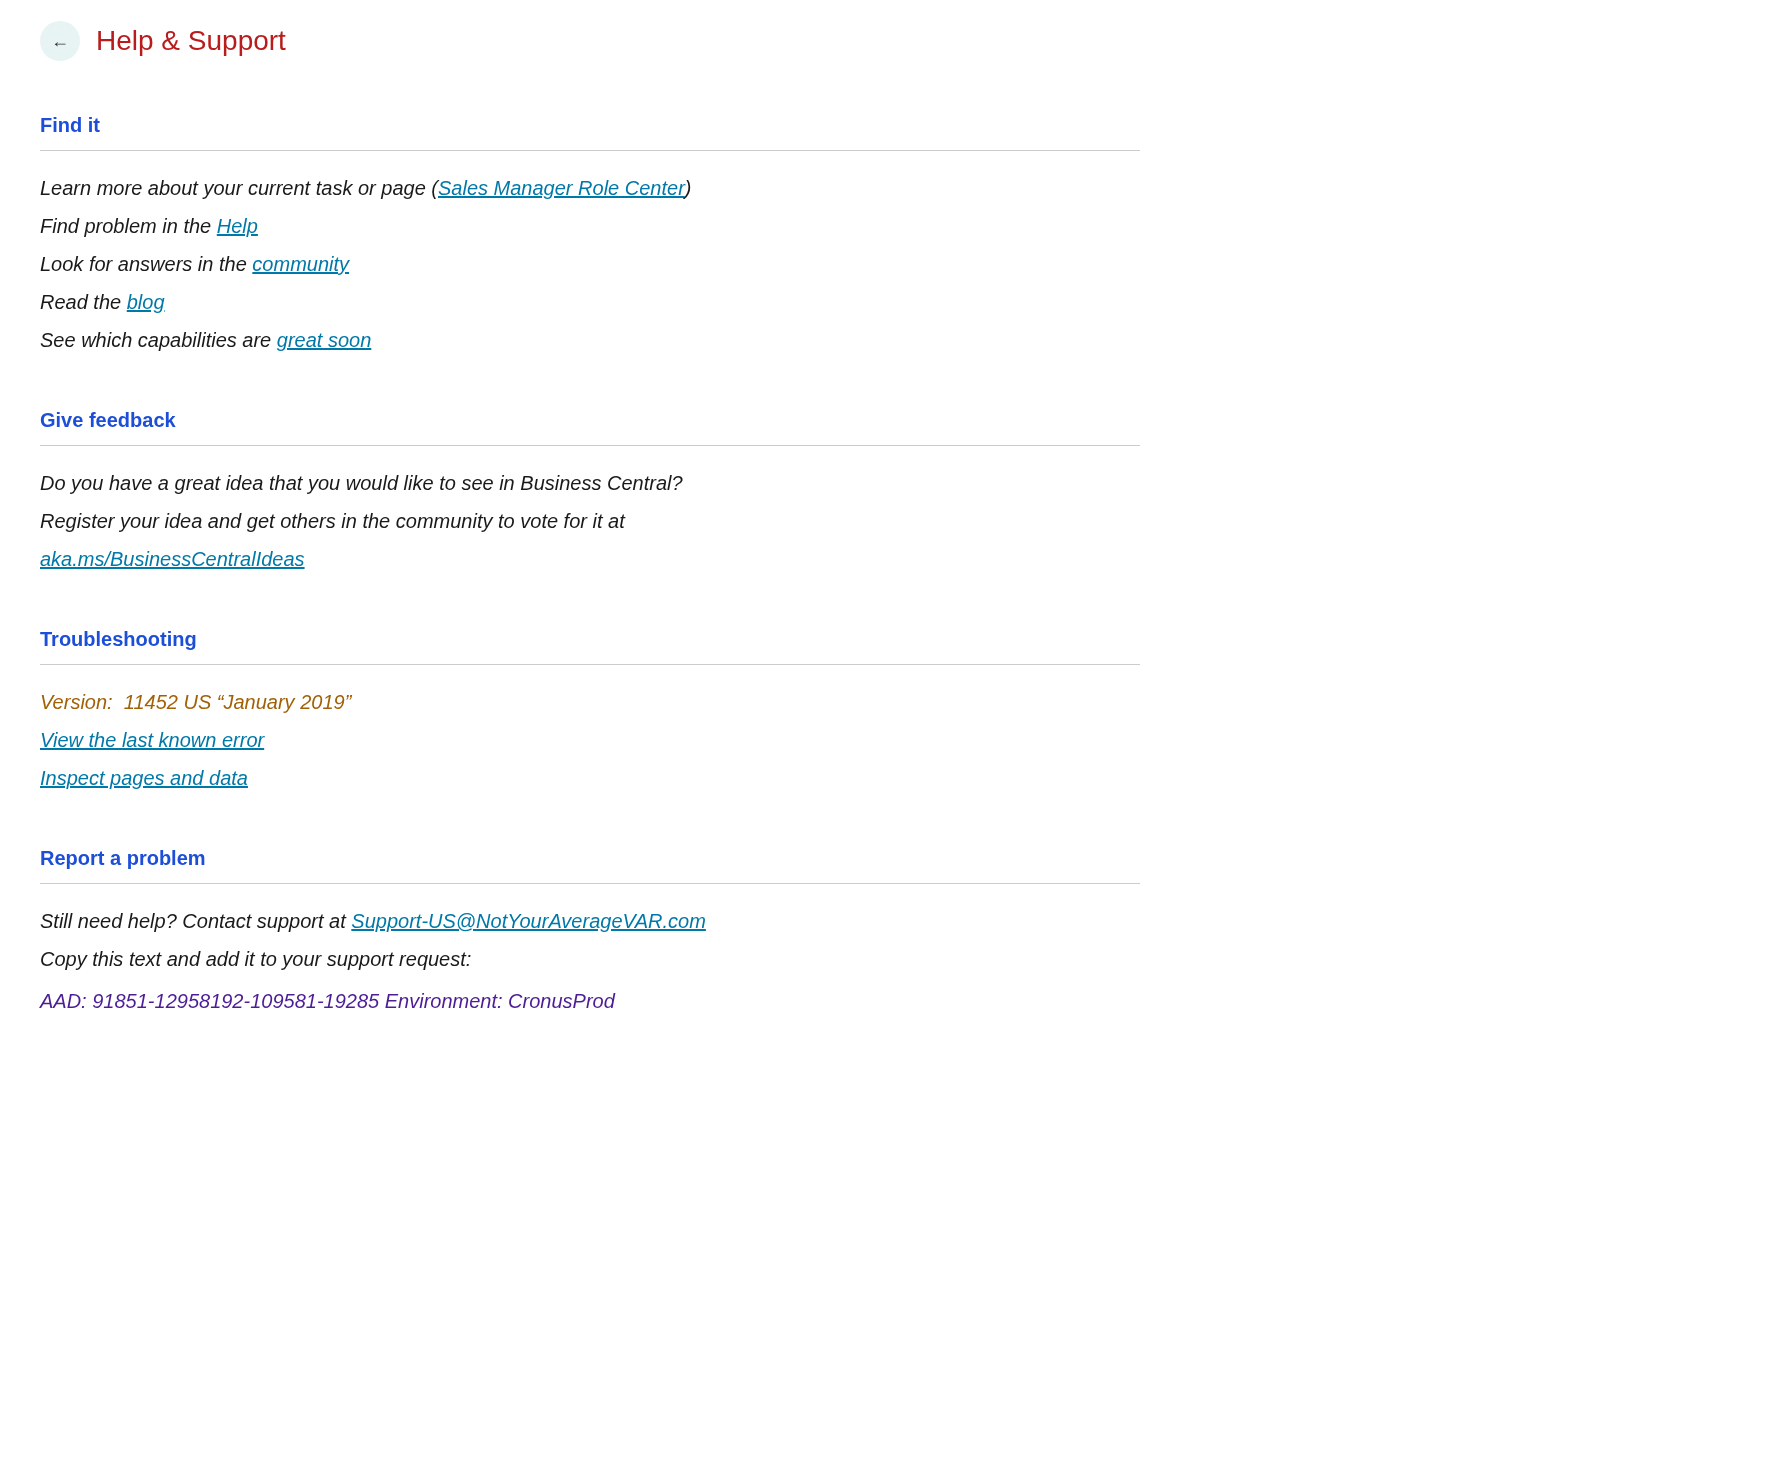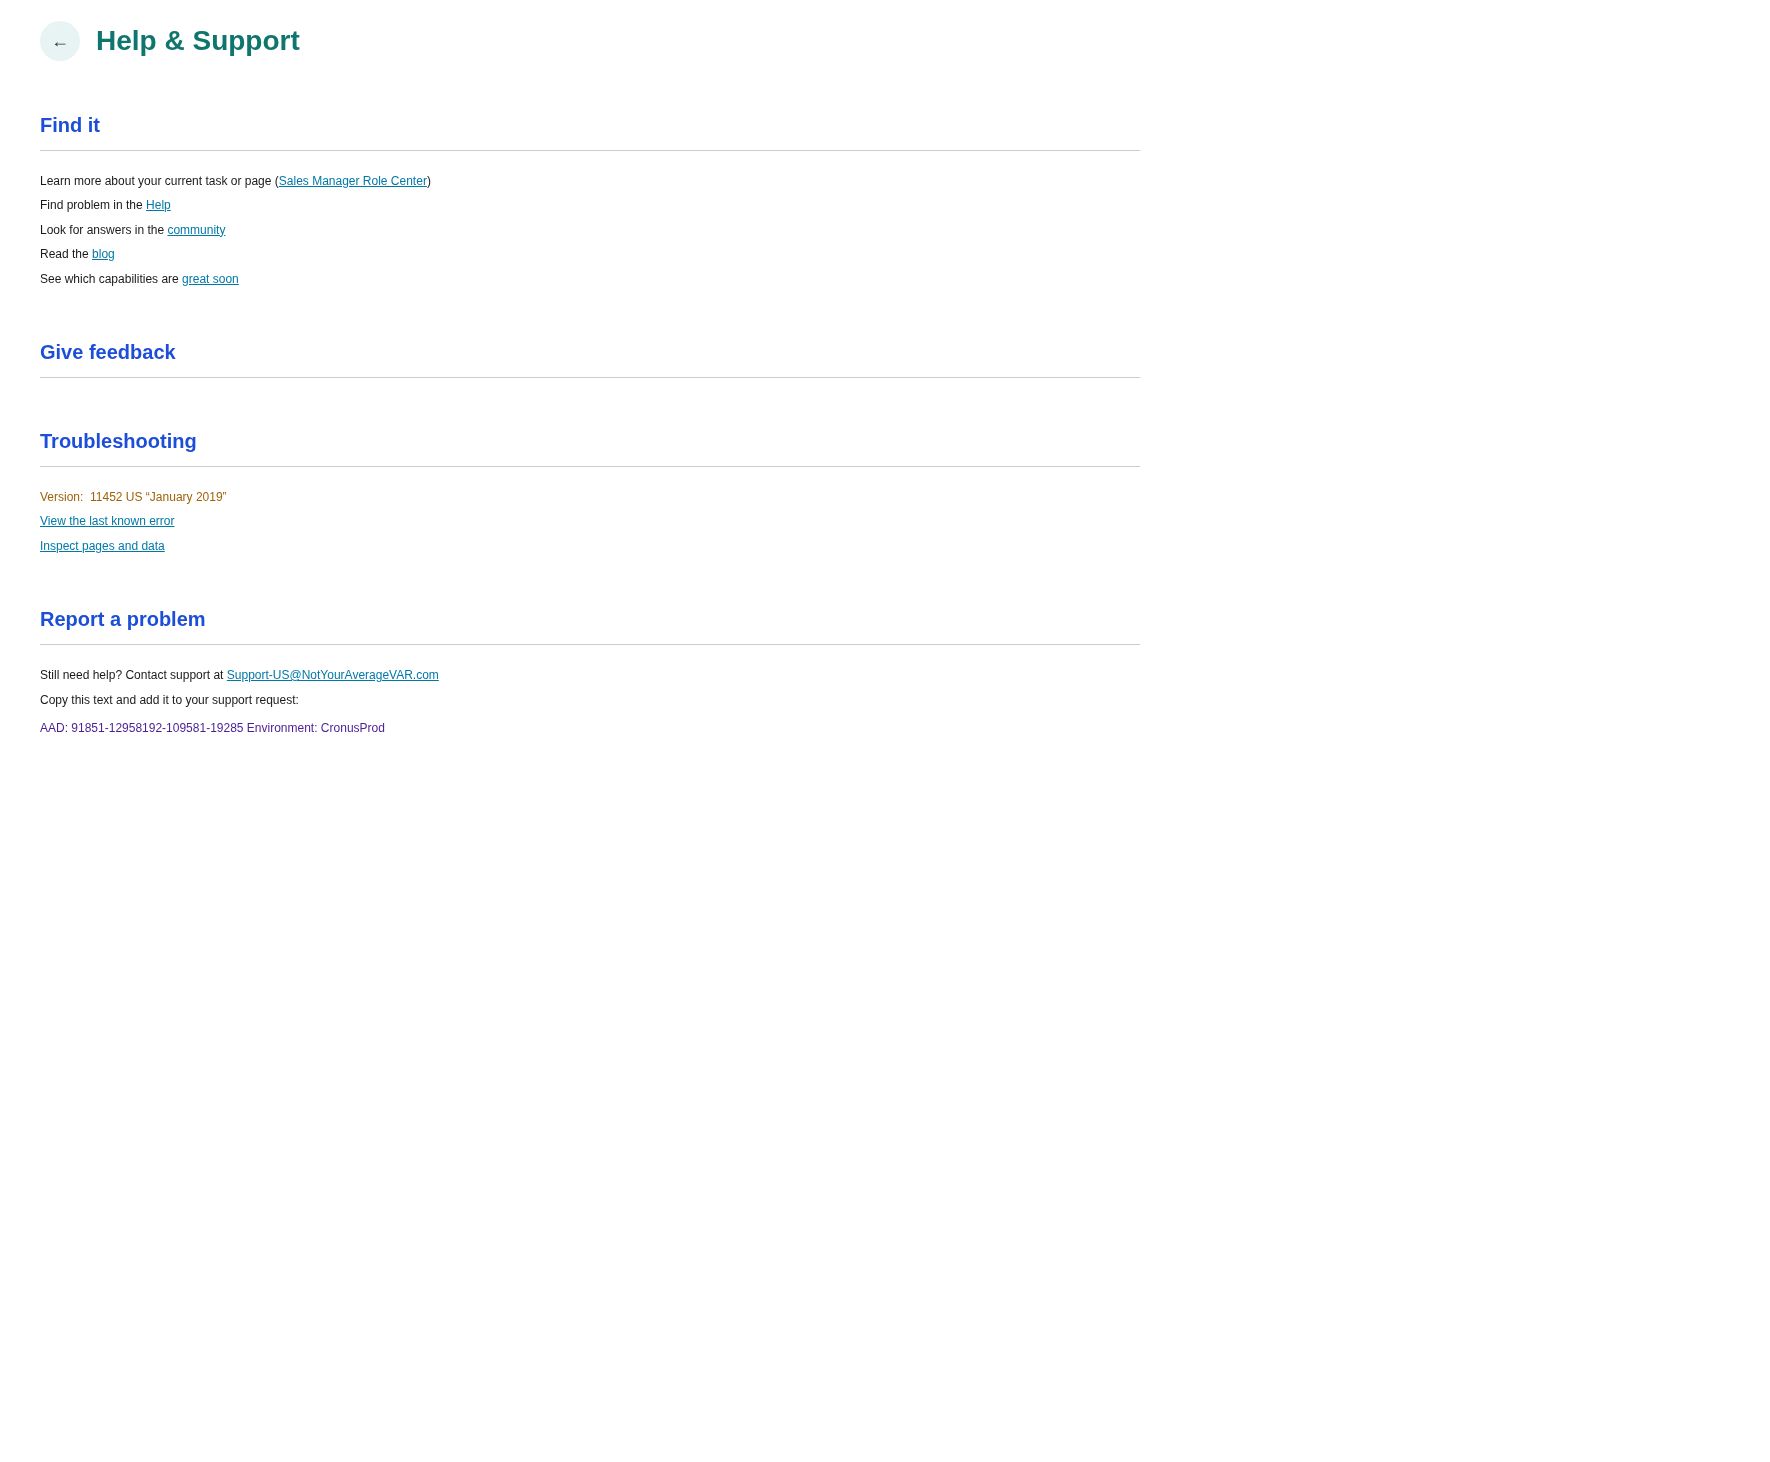--- a/index.html
+++ b/index.html
@@ -43,22 +43,22 @@
     }
 
     .back-arrow {
       font-size: 18px;
       color: #333;
       line-height: 1;
     }
 
     .page-title {
       font-size: 28px;
-      font-weight: 700;
-      color: #0f766e;
+      font-weight: 400;
+      color: #b91c1c;
     }
 
     .content {
       max-width: 1100px;
       margin-left: 0;
     }
 
     .section {
       margin-bottom: 48px;
     }
@@ -70,23 +70,24 @@
       margin-bottom: 10px;
     }
 
     .section-divider {
       border: none;
       border-top: 1px solid #ccc;
       margin-bottom: 20px;
     }
 
     .section-content {
-      font-size: 12px;
+      font-size: 20px;
       line-height: 1.7;
       color: #1a1a1a;
+      font-style: italic;
     }
 
     .section-content p {
       margin-bottom: 4px;
     }
 
     a {
       color: #0078a8;
       text-decoration: underline;
       cursor: pointer;
@@ -134,20 +135,29 @@
         </p>
         <p>
           <span>See which capabilities are </span><a href="#">great soon</a>
         </p>
       </div>
     </div>
 
     <div class="section">
       <h2 class="section-title">Give feedback</h2>
       <hr class="section-divider">
+      <div class="section-content">
+        <p>Do you have a great idea that you would like to see in Business Central?</p>
+        <p>
+          <span>Register your idea and get others in the community to vote for it at</span>
+        </p>
+        <p>
+          <a href="#">aka.ms/BusinessCentralIdeas</a>
+        </p>
+      </div>
     </div>
 
     <div class="section">
       <h2 class="section-title">Troubleshooting</h2>
       <hr class="section-divider">
       <div class="section-content">
         <p class="version-info">
           <span>Version:</span>
           <span>&nbsp;</span><span>11452 US “January 2019”</span>
         </p>

